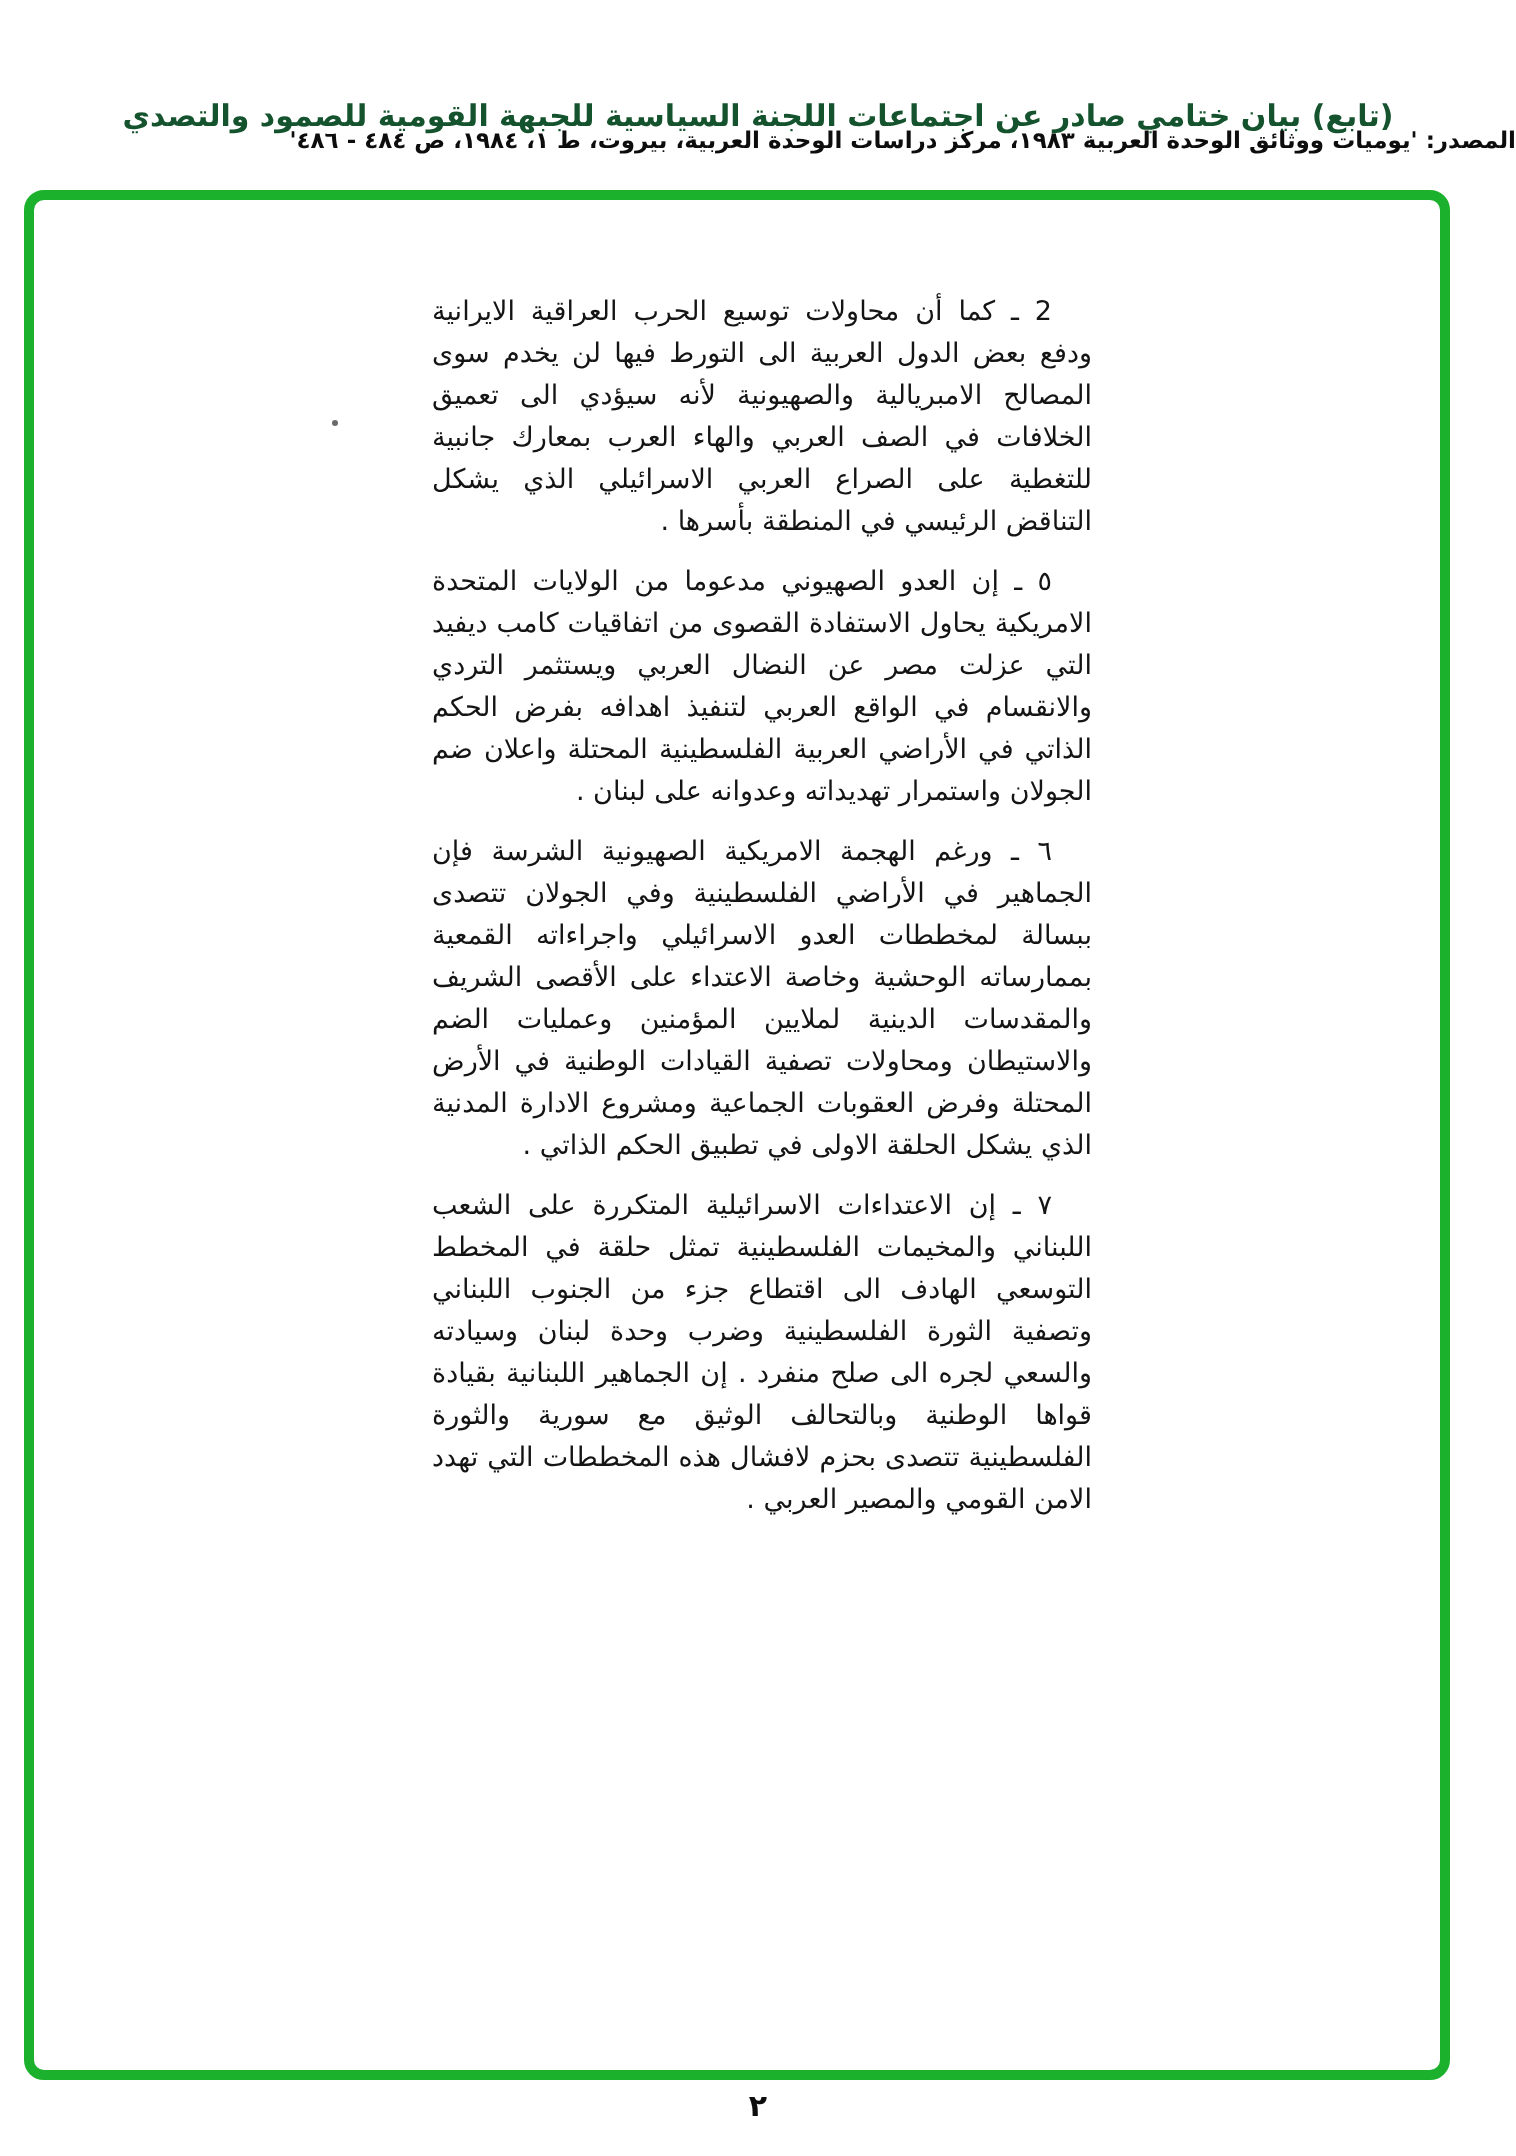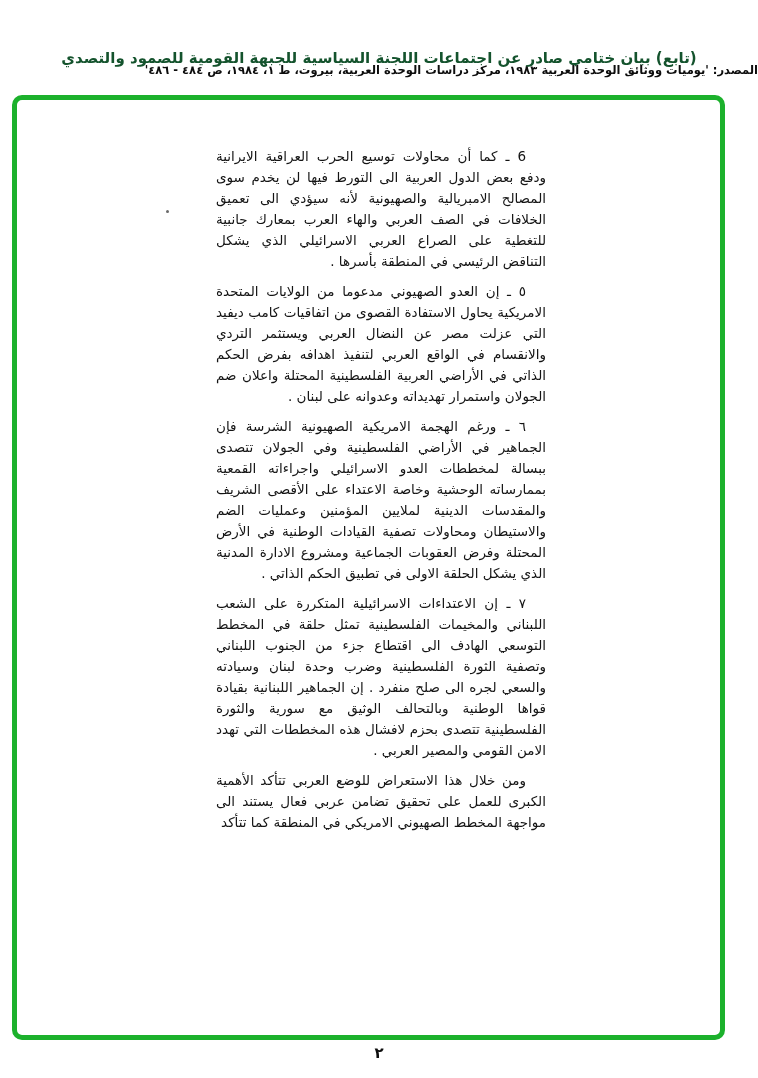--- a/index.html
+++ b/index.html
@@ -104,22 +104,21 @@
 
   <div class="doc-title">(تابع) بيان ختامي صادر عن اجتماعات اللجنة السياسية للجبهة القومية للصمود والتصدي</div>
 
   <div class="doc-source">المصدر: 'يوميات ووثائق الوحدة العربية ١٩٨٣، مركز دراسات الوحدة العربية، بيروت، ط ١، ١٩٨٤، ص ٤٨٤ - ٤٨٦'</div>
 
   <div class="highlight-box"></div>
 
   <div class="artifact-dot"></div>
 
   <div class="body-column">
-    <p>6 ـ كما أن محاولات توسيع الحرب العراقية الايرانية ودفع بعض الدول العربية الى التورط فيها لن يخدم سوى المصالح الامبريالية والصهيونية لأنه سيؤدي الى تعميق الخلافات في الصف العربي والهاء العرب بمعارك جانبية للتغطية على الصراع العربي الاسرائيلي الذي يشكل التناقض الرئيسي في المنطقة بأسرها .</p>
+    <p>2 ـ كما أن محاولات توسيع الحرب العراقية الايرانية ودفع بعض الدول العربية الى التورط فيها لن يخدم سوى المصالح الامبريالية والصهيونية لأنه سيؤدي الى تعميق الخلافات في الصف العربي والهاء العرب بمعارك جانبية للتغطية على الصراع العربي الاسرائيلي الذي يشكل التناقض الرئيسي في المنطقة بأسرها .</p>
     <p>٥ ـ إن العدو الصهيوني مدعوما من الولايات المتحدة الامريكية يحاول الاستفادة القصوى من اتفاقيات كامب ديفيد التي عزلت مصر عن النضال العربي ويستثمر التردي والانقسام في الواقع العربي لتنفيذ اهدافه بفرض الحكم الذاتي في الأراضي العربية الفلسطينية المحتلة واعلان ضم الجولان واستمرار تهديداته وعدوانه على لبنان .</p>
     <p>٦ ـ ورغم الهجمة الامريكية الصهيونية الشرسة فإن الجماهير في الأراضي الفلسطينية وفي الجولان تتصدى ببسالة لمخططات العدو الاسرائيلي واجراءاته القمعية بممارساته الوحشية وخاصة الاعتداء على الأقصى الشريف والمقدسات الدينية لملايين المؤمنين وعمليات الضم والاستيطان ومحاولات تصفية القيادات الوطنية في الأرض المحتلة وفرض العقوبات الجماعية ومشروع الادارة المدنية الذي يشكل الحلقة الاولى في تطبيق الحكم الذاتي .</p>
     <p>٧ ـ إن الاعتداءات الاسرائيلية المتكررة على الشعب اللبناني والمخيمات الفلسطينية تمثل حلقة في المخطط التوسعي الهادف الى اقتطاع جزء من الجنوب اللبناني وتصفية الثورة الفلسطينية وضرب وحدة لبنان وسيادته والسعي لجره الى صلح منفرد . إن الجماهير اللبنانية بقيادة قواها الوطنية وبالتحالف الوثيق مع سورية والثورة الفلسطينية تتصدى بحزم لافشال هذه المخططات التي تهدد الامن القومي والمصير العربي .</p>
-    <p>ومن خلال هذا الاستعراض للوضع العربي تتأكد الأهمية الكبرى للعمل على تحقيق تضامن عربي فعال يستند الى مواجهة المخطط الصهيوني الامريكي في المنطقة كما تتأكد</p>
   </div>
 
   <div class="page-number">٢</div>
 
 </div>
 
 </body></html>

